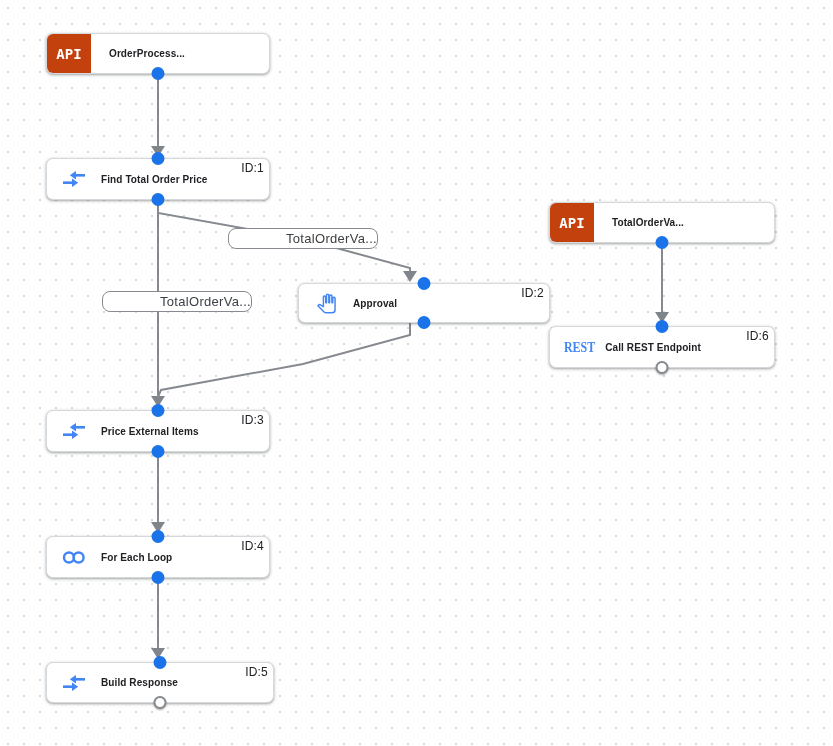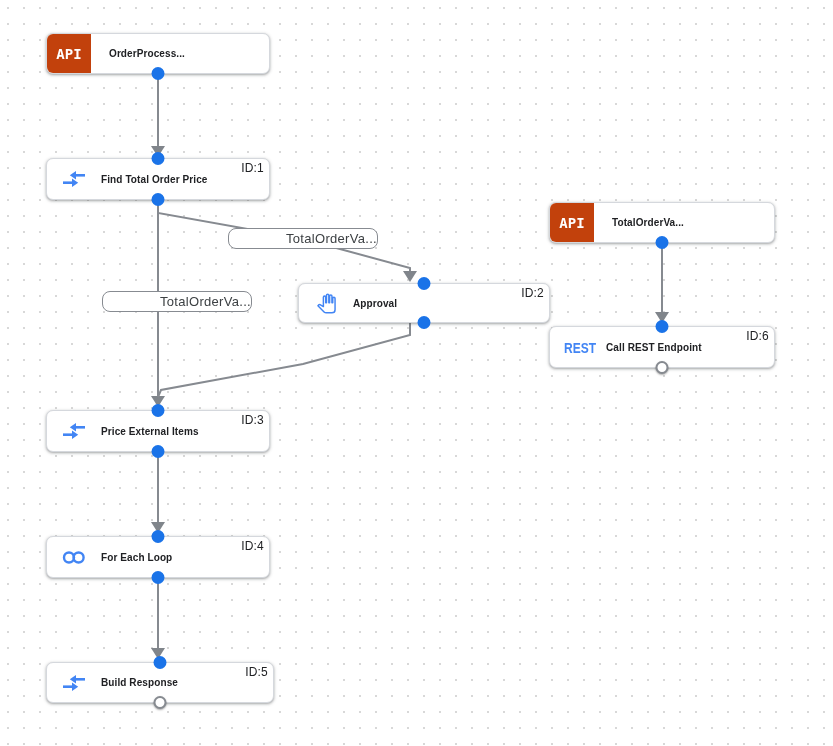--- a/index.html
+++ b/index.html
@@ -193,21 +193,21 @@
     <div class="port port-bottom port-hollow"></div>
   </div>
 
   <div class="node" id="node-report">
     <div class="trigger-badge">API</div>
     <div class="node-label">TotalOrderVa...</div>
     <div class="port port-bottom"></div>
   </div>
 
   <div class="node" id="node-rest">
-    <div class="task-icon" style="flex-basis:34px;margin-left:10px;">
+    <div class="task-icon" style="flex-basis:34px;margin-left:10px;font-family:Liberation Serif, serif;">
       <span class="rest-glyph">REST</span>
     </div>
     <div class="node-label" style="margin-left:6px;">Call REST Endpoint</div>
     <div class="id-label">ID:6</div>
     <div class="port port-top"></div>
     <div class="port port-bottom port-hollow"></div>
   </div>
 
 </div>
 

